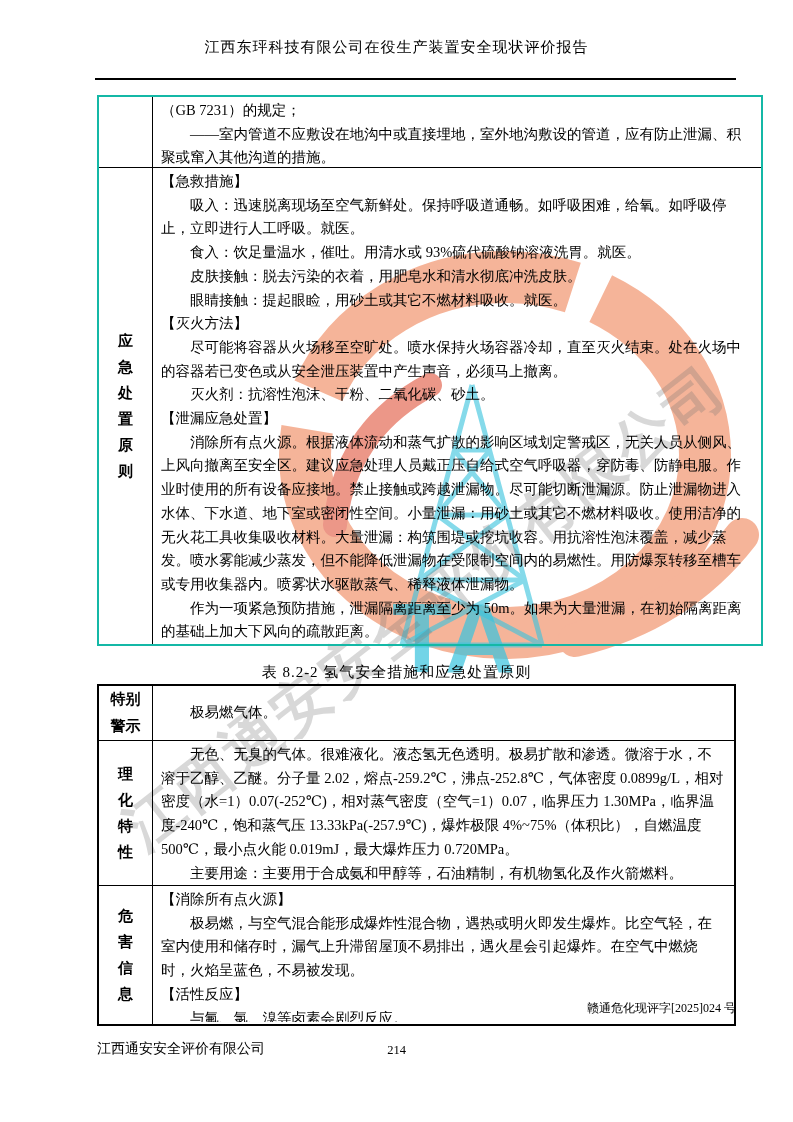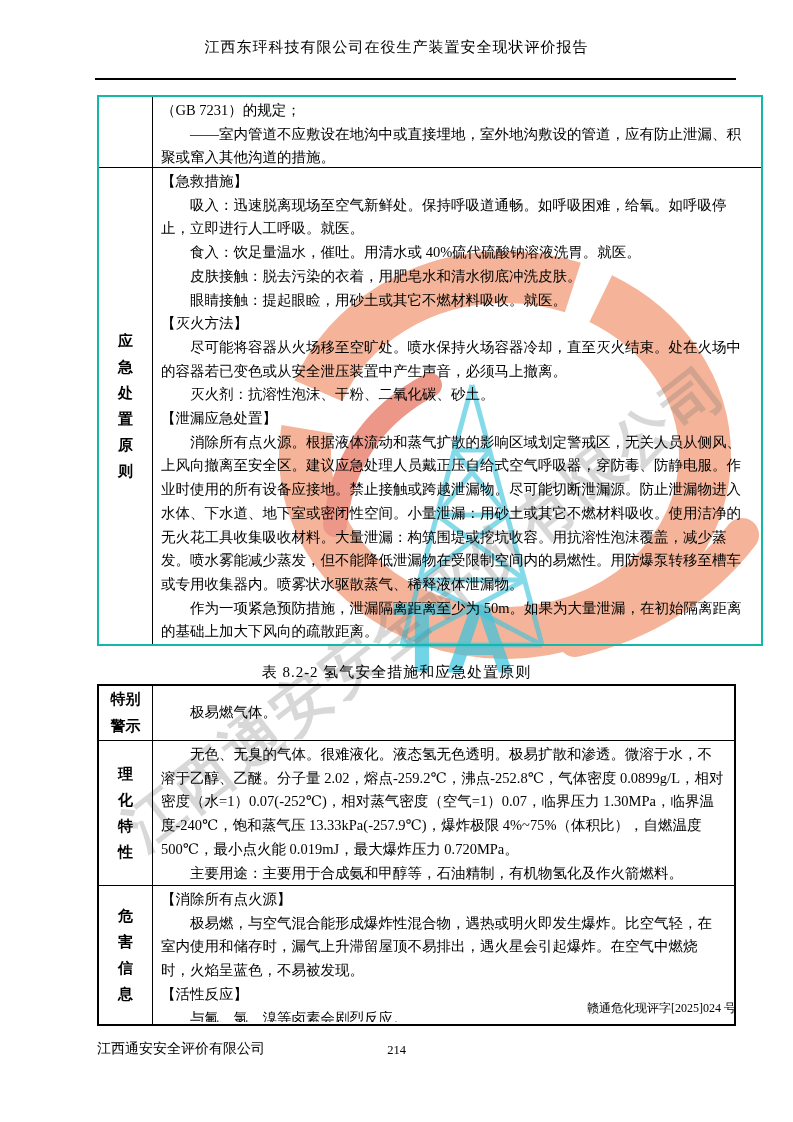--- a/index.html
+++ b/index.html
@@ -83,21 +83,21 @@
         </td>
       </tr>
       <tr>
         <td class="label">
           <span class="vlabel">应急处置原则</span>
         </td>
         <td class="body">
           <div class="clip-r1">
             <p>【急救措施】</p>
             <p class="pi">吸入：迅速脱离现场至空气新鲜处。保持呼吸道通畅。如呼吸困难，给氧。如呼吸停止，立即进行人工呼吸。就医。</p>
-            <p class="pi">食入：饮足量温水，催吐。用清水或 40%硫代硫酸钠溶液洗胃。就医。</p>
+            <p class="pi">食入：饮足量温水，催吐。用清水或 93%硫代硫酸钠溶液洗胃。就医。</p>
             <p class="pi">皮肤接触：脱去污染的衣着，用肥皂水和清水彻底冲洗皮肤。</p>
             <p class="pi">眼睛接触：提起眼睑，用砂土或其它不燃材料吸收。就医。</p>
             <p>【灭火方法】</p>
             <p class="pi">尽可能将容器从火场移至空旷处。喷水保持火场容器冷却，直至灭火结束。处在火场中的容器若已变色或从安全泄压装置中产生声音，必须马上撤离。</p>
             <p class="pi">灭火剂：抗溶性泡沫、干粉、二氧化碳、砂土。</p>
             <p>【泄漏应急处置】</p>
             <p class="pi">消除所有点火源。根据液体流动和蒸气扩散的影响区域划定警戒区，无关人员从侧风、上风向撤离至安全区。建议应急处理人员戴正压自给式空气呼吸器，穿防毒、防静电服。作业时使用的所有设备应接地。禁止接触或跨越泄漏物。尽可能切断泄漏源。防止泄漏物进入水体、下水道、地下室或密闭性空间。小量泄漏：用砂土或其它不燃材料吸收。使用洁净的无火花工具收集吸收材料。大量泄漏：构筑围堤或挖坑收容。用抗溶性泡沫覆盖，减少蒸发。喷水雾能减少蒸发，但不能降低泄漏物在受限制空间内的易燃性。用防爆泵转移至槽车或专用收集器内。喷雾状水驱散蒸气、稀释液体泄漏物。</p>
             <p class="pi">作为一项紧急预防措施，泄漏隔离距离至少为 50m。如果为大量泄漏，在初始隔离距离的基础上加大下风向的疏散距离。</p>
           </div>
         </td>

